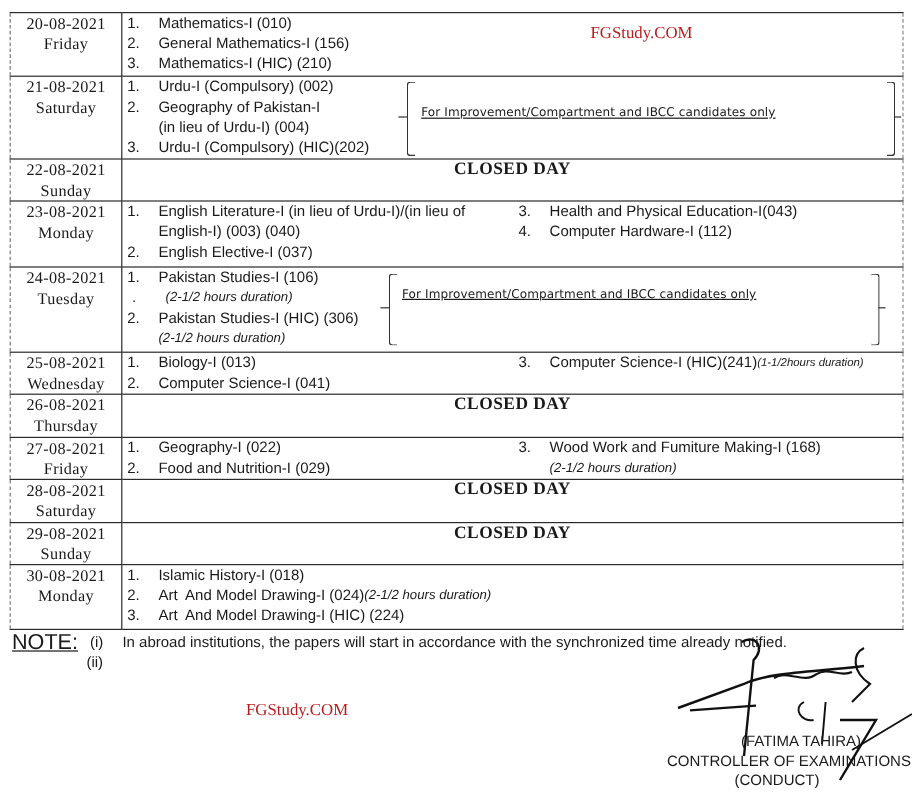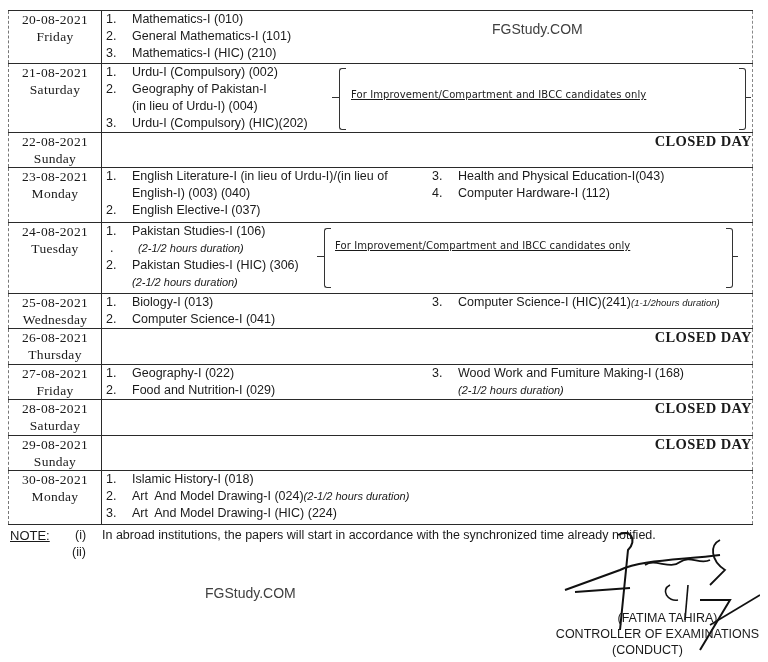--- a/index.html
+++ b/index.html
@@ -26,29 +26,29 @@
     .date-line { display: block; letter-spacing: 0.3px; }
     .items { position: relative; font-size: 12.5px; line-height: 17px; padding-left: 4px; }
     .item { display: flex; }
     .num { width: 26px; flex: none; }
     .sub { }
     .dur { font-style: italic; font-size: 11px; }
     .dur-small { font-style: italic; font-size: 9.5px; }
     .col2 { position: absolute; left: 330px; top: 0; }
     .closed {
       font-family: "Liberation Serif", serif; font-weight: bold; font-size: 14.5px;
-      text-align: right; padding-top: 1px; letter-spacing: 0.4px;
+      text-align: center; padding-top: 1px; letter-spacing: 0.4px;
     }
     .improve-note {
       position: absolute; font-size: 10px; text-decoration: underline; white-space: nowrap;
       font-family: "DejaVu Sans", sans-serif; letter-spacing: 0.1px;
     }
-    .watermark { position: absolute; font-family: Liberation Sans, sans-serif; font-size: 14px; color: #404040; }
+    .watermark { position: absolute; font-family: Liberation Serif, serif; font-size: 14px; color: #b91c1c; }
     .note-row { position: absolute; left: 10px; font-size: 12.5px; line-height: 17px; }
-    .note-label { position: absolute; left: 0; text-decoration: underline; font-size: 13px; }
+    .note-label { position: absolute; left: 0; text-decoration: underline; font-size: 18px; }
     .note-num { position: absolute; left: 65px; }
     .note-text { position: absolute; left: 92px; white-space: nowrap; }
     .sign-block { position: absolute; text-align: center; font-size: 12.5px; line-height: 16px; }
     svg.signature { position: absolute; left: 560px; top: 530px; }
   </style>
 </head>
 <body>
 
 <div class="sheet">
 
@@ -61,21 +61,21 @@
         <span class="date-line">Friday</span>
       </td>
       <td class="body-cell">
         <div class="items">
           <div class="item">
                 <span class="num">1.</span>
                 <span class="sub">Mathematics-I (010)</span>
               </div>
           <div class="item">
                 <span class="num">2.</span>
-                <span class="sub">General Mathematics-I (101)</span>
+                <span class="sub">General Mathematics-I (156)</span>
               </div>
           <div class="item">
                 <span class="num">3.</span>
                 <span class="sub">Mathematics-I (HIC) (210)</span>
               </div>
         </div>
         <span class="watermark" style="left:390px; top:10px;">FGStudy.COM</span>
       </td>
     </tr>
 

